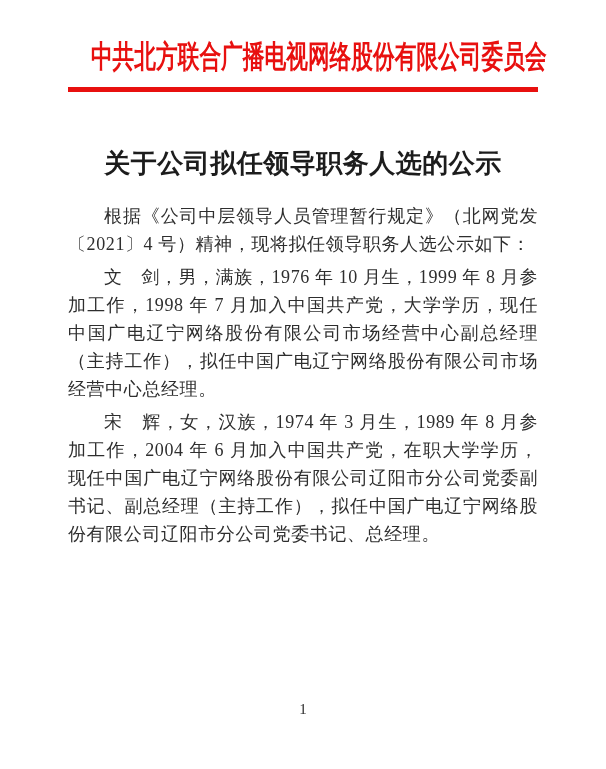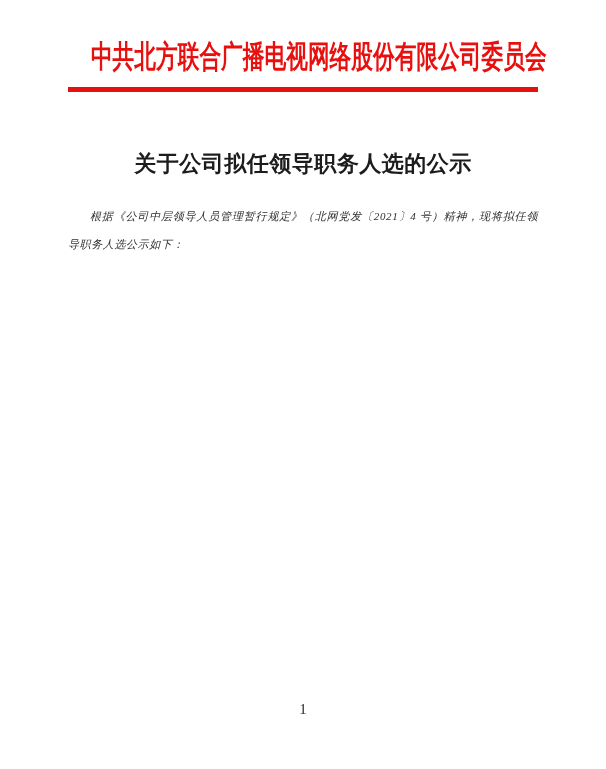--- a/index.html
+++ b/index.html
@@ -38,37 +38,36 @@
     height: 5px;
     background: var(--red, #e8100f);
   }
   .doc-title {
     position: absolute;
     top: 149px;
     left: 0;
     width: 606px;
     margin: 0;
     text-align: center;
-    font-size: 22px;
+    font-size: 26px;
     line-height: 30px;
     font-weight: bold;
     color: #1c1c1c;
     letter-spacing: 0.5px;
   }
   .doc-body {
     position: absolute;
     top: 202px;
     left: 68px;
     width: 470px;
-    font-size: 11px;
+    font-size: 18px;
     line-height: 28px;
     letter-spacing: 0.6px;
     color: var(--text, #2e2e2e);
     text-align: justify;
-    font-style: italic;
   }
   .para {
     margin: 0 0 5px 0;
     text-indent: 2em;
   }
   .page-number {
     position: absolute;
     top: 700px;
     left: 0;
     width: 606px;
@@ -84,17 +83,19 @@
 <div class="page">
 
   <div class="letterhead">中共北方联合广播电视网络股份有限公司委员会</div>
 
   <div class="letterhead-rule"></div>
 
   <h1 class="doc-title">关于公司拟任领导职务人选的公示</h1>
 
   <div class="doc-body">
     <p class="para">根据《公司中层领导人员管理暂行规定》（北网党发〔2021〕4 号）精神，现将拟任领导职务人选公示如下：</p>
+    <p class="para">文　剑，男，满族，1976 年 10 月生，1999 年 8 月参加工作，1998 年 7 月加入中国共产党，大学学历，现任中国广电辽宁网络股份有限公司市场经营中心副总经理（主持工作），拟任中国广电辽宁网络股份有限公司市场经营中心总经理。</p>
+    <p class="para">宋　辉，女，汉族，1974 年 3 月生，1989 年 8 月参加工作，2004 年 6 月加入中国共产党，在职大学学历，现任中国广电辽宁网络股份有限公司辽阳市分公司党委副书记、副总经理（主持工作），拟任中国广电辽宁网络股份有限公司辽阳市分公司党委书记、总经理。</p>
   </div>
 
   <div class="page-number">1</div>
 
 </div>
 
 </body></html>

